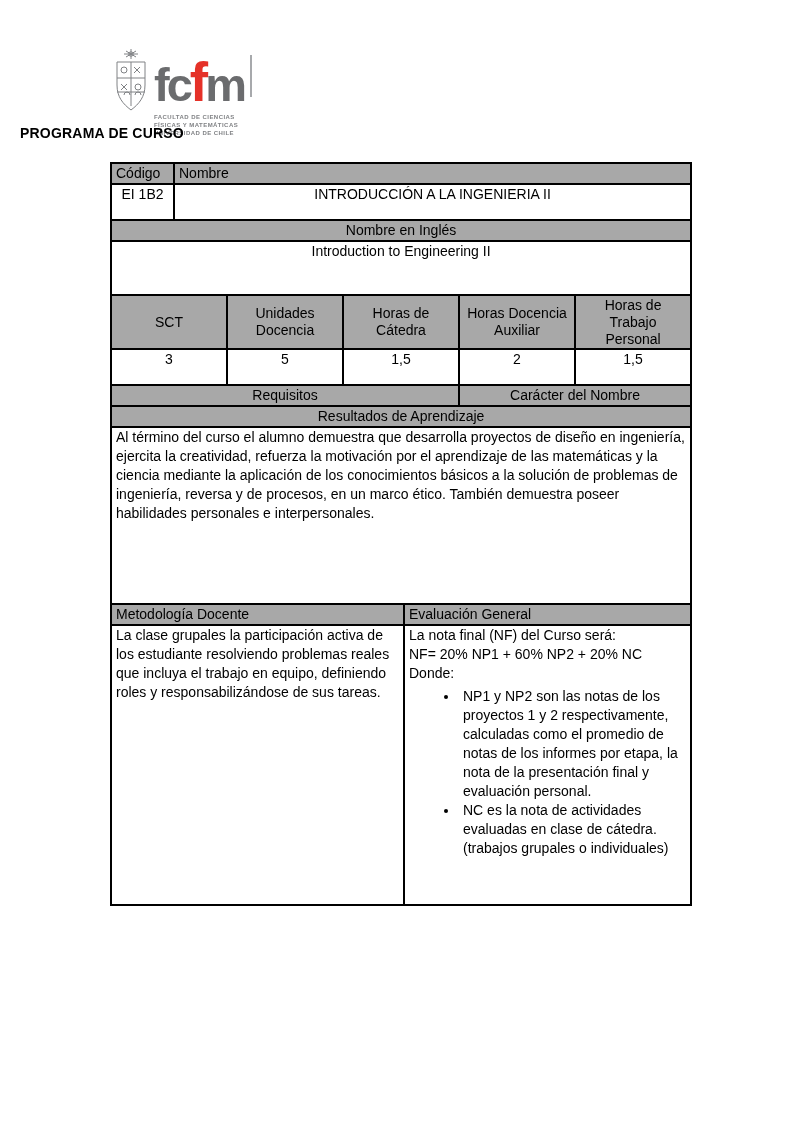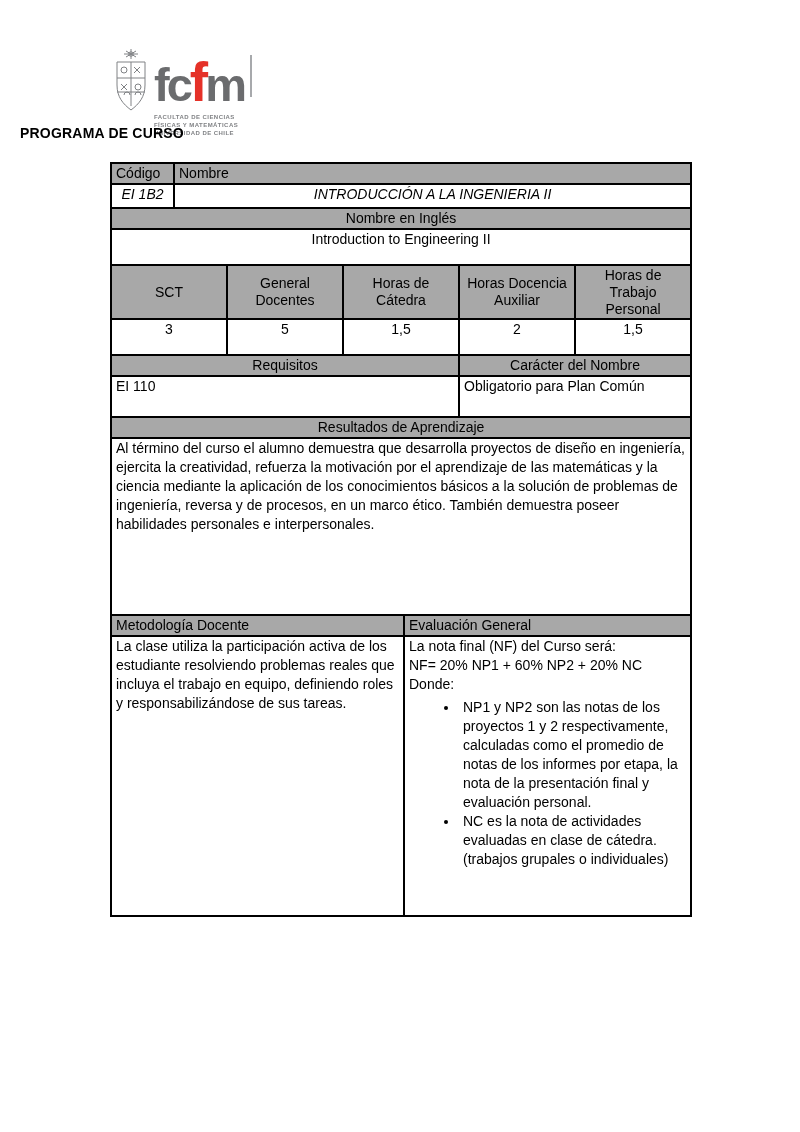--- a/index.html
+++ b/index.html
@@ -102,71 +102,67 @@
         <col style="width:116px">
         <col style="width:116px">
     </colgroup>
 
     <tbody>
         <tr style="height:18px;border-radius:6px;">
       <td class="gray l mid">Código</td>
       <td class="gray l mid" colspan="6">Nombre</td>
     </tr>
 
-    <tr style="height:24px;font-style:italic;">
+    <tr style="height:36px;">
       <td class="c top">EI 1B2</td>
       <td class="c top nombre-val" colspan="6">INTRODUCCIÓN A LA INGENIERIA II</td>
     </tr>
 
     <tr style="height:18px;">
       <td class="gray c mid" colspan="7">Nombre en Inglés</td>
     </tr>
-    <tr style="height:36px;">
+    <tr style="height:54px;">
       <td class="c top" colspan="7">Introduction to Engineering II</td>
     </tr>
 
     <tr style="height:54px;">
       <td class="gray c mid hdr" colspan="2">SCT</td>
-      <td class="gray c mid hdr">General Docentes</td>
+      <td class="gray c mid hdr">Unidades Docencia</td>
       <td class="gray c mid hdr" colspan="2">Horas de Cátedra</td>
       <td class="gray c mid hdr">Horas Docencia Auxiliar</td>
       <td class="gray c mid hdr">Horas de Trabajo Personal</td>
     </tr>
 
     <tr style="height:36px;">
       <td class="c top" colspan="2">3</td>
       <td class="c top">5</td>
       <td class="c top" colspan="2">1,5</td>
       <td class="c top">2</td>
       <td class="c top">1,5</td>
     </tr>
 
     <tr style="height:18px;">
       <td class="gray c mid" colspan="5">Requisitos</td>
       <td class="gray c mid" colspan="2">Carácter del Nombre</td>
     </tr>
-    <tr style="height:41px;">
-      <td class="l top" colspan="5">EI 110</td>
-      <td class="l top oblig" colspan="2">Obligatorio para Plan Común</td>
-    </tr>
 
     <tr style="height:18px;padding-left:15px;">
       <td class="gray c mid" colspan="7">Resultados de Aprendizaje</td>
     </tr>
     <tr style="height:177px;">
       <td class="l top pad-body" colspan="7">Al término del curso el alumno demuestra que desarrolla proyectos de diseño en ingeniería, ejercita la creatividad, refuerza la motivación por el aprendizaje de las matemáticas y la ciencia mediante la aplicación de los conocimientos básicos a la solución de problemas de ingeniería, reversa y de procesos, en un marco ético. También demuestra poseer habilidades personales e interpersonales.</td>
     </tr>
 
     <tr style="height:20px;">
       <td class="gray l mid" colspan="4">Metodología Docente</td>
       <td class="gray l mid" colspan="3">Evaluación General</td>
     </tr>
 
     <tr style="height:280px;">
-      <td class="l top pad-body" colspan="4">La clase utiliza la participación activa de los estudiante resolviendo problemas reales que incluya el trabajo en equipo, definiendo roles y responsabilizándose de sus tareas.</td>
+      <td class="l top pad-body" colspan="4">La clase grupales la participación activa de los estudiante resolviendo problemas reales que incluya el trabajo en equipo, definiendo roles y responsabilizándose de sus tareas.</td>
       <td class="l top pad-body eval-cell" colspan="3">
         <div>La nota final (NF) del Curso será:</div>
         <div>NF= 20% NP1 + 60% NP2 + 20% NC</div>
         <div>Donde:</div>
         <ul class="eval-bullets">
           <li>NP1 y NP2 son las notas de los proyectos 1 y 2 respectivamente, calculadas como el promedio de notas de los informes por etapa, la nota de la presentación final y evaluación personal.</li>
           <li>NC es la nota de actividades evaluadas en clase de cátedra. (trabajos grupales o individuales)</li>
         </ul>
       </td>
     </tr>

